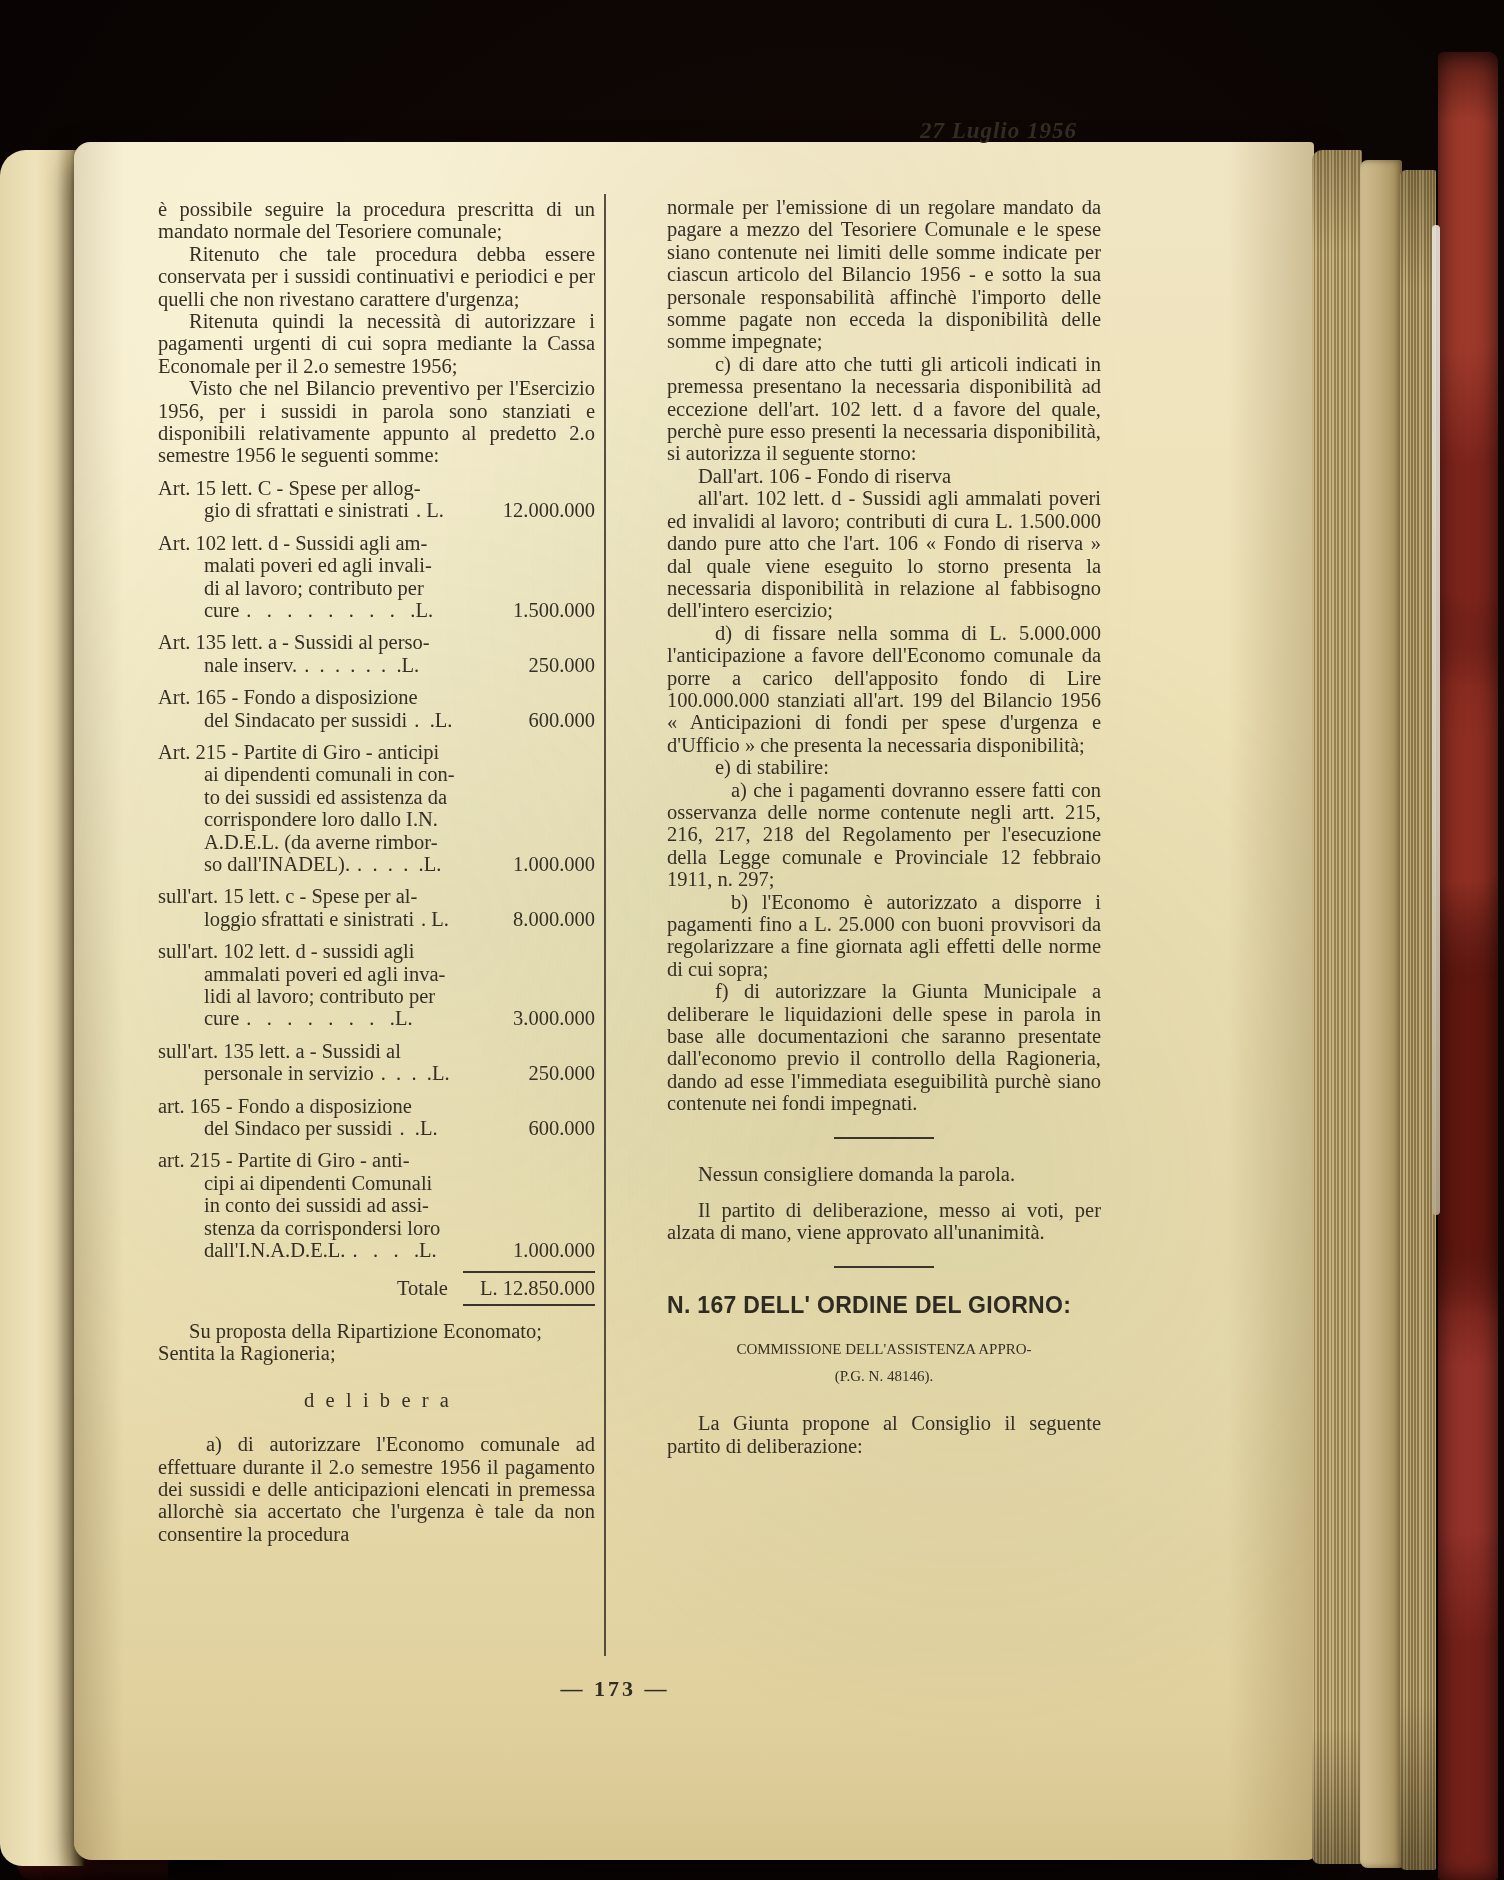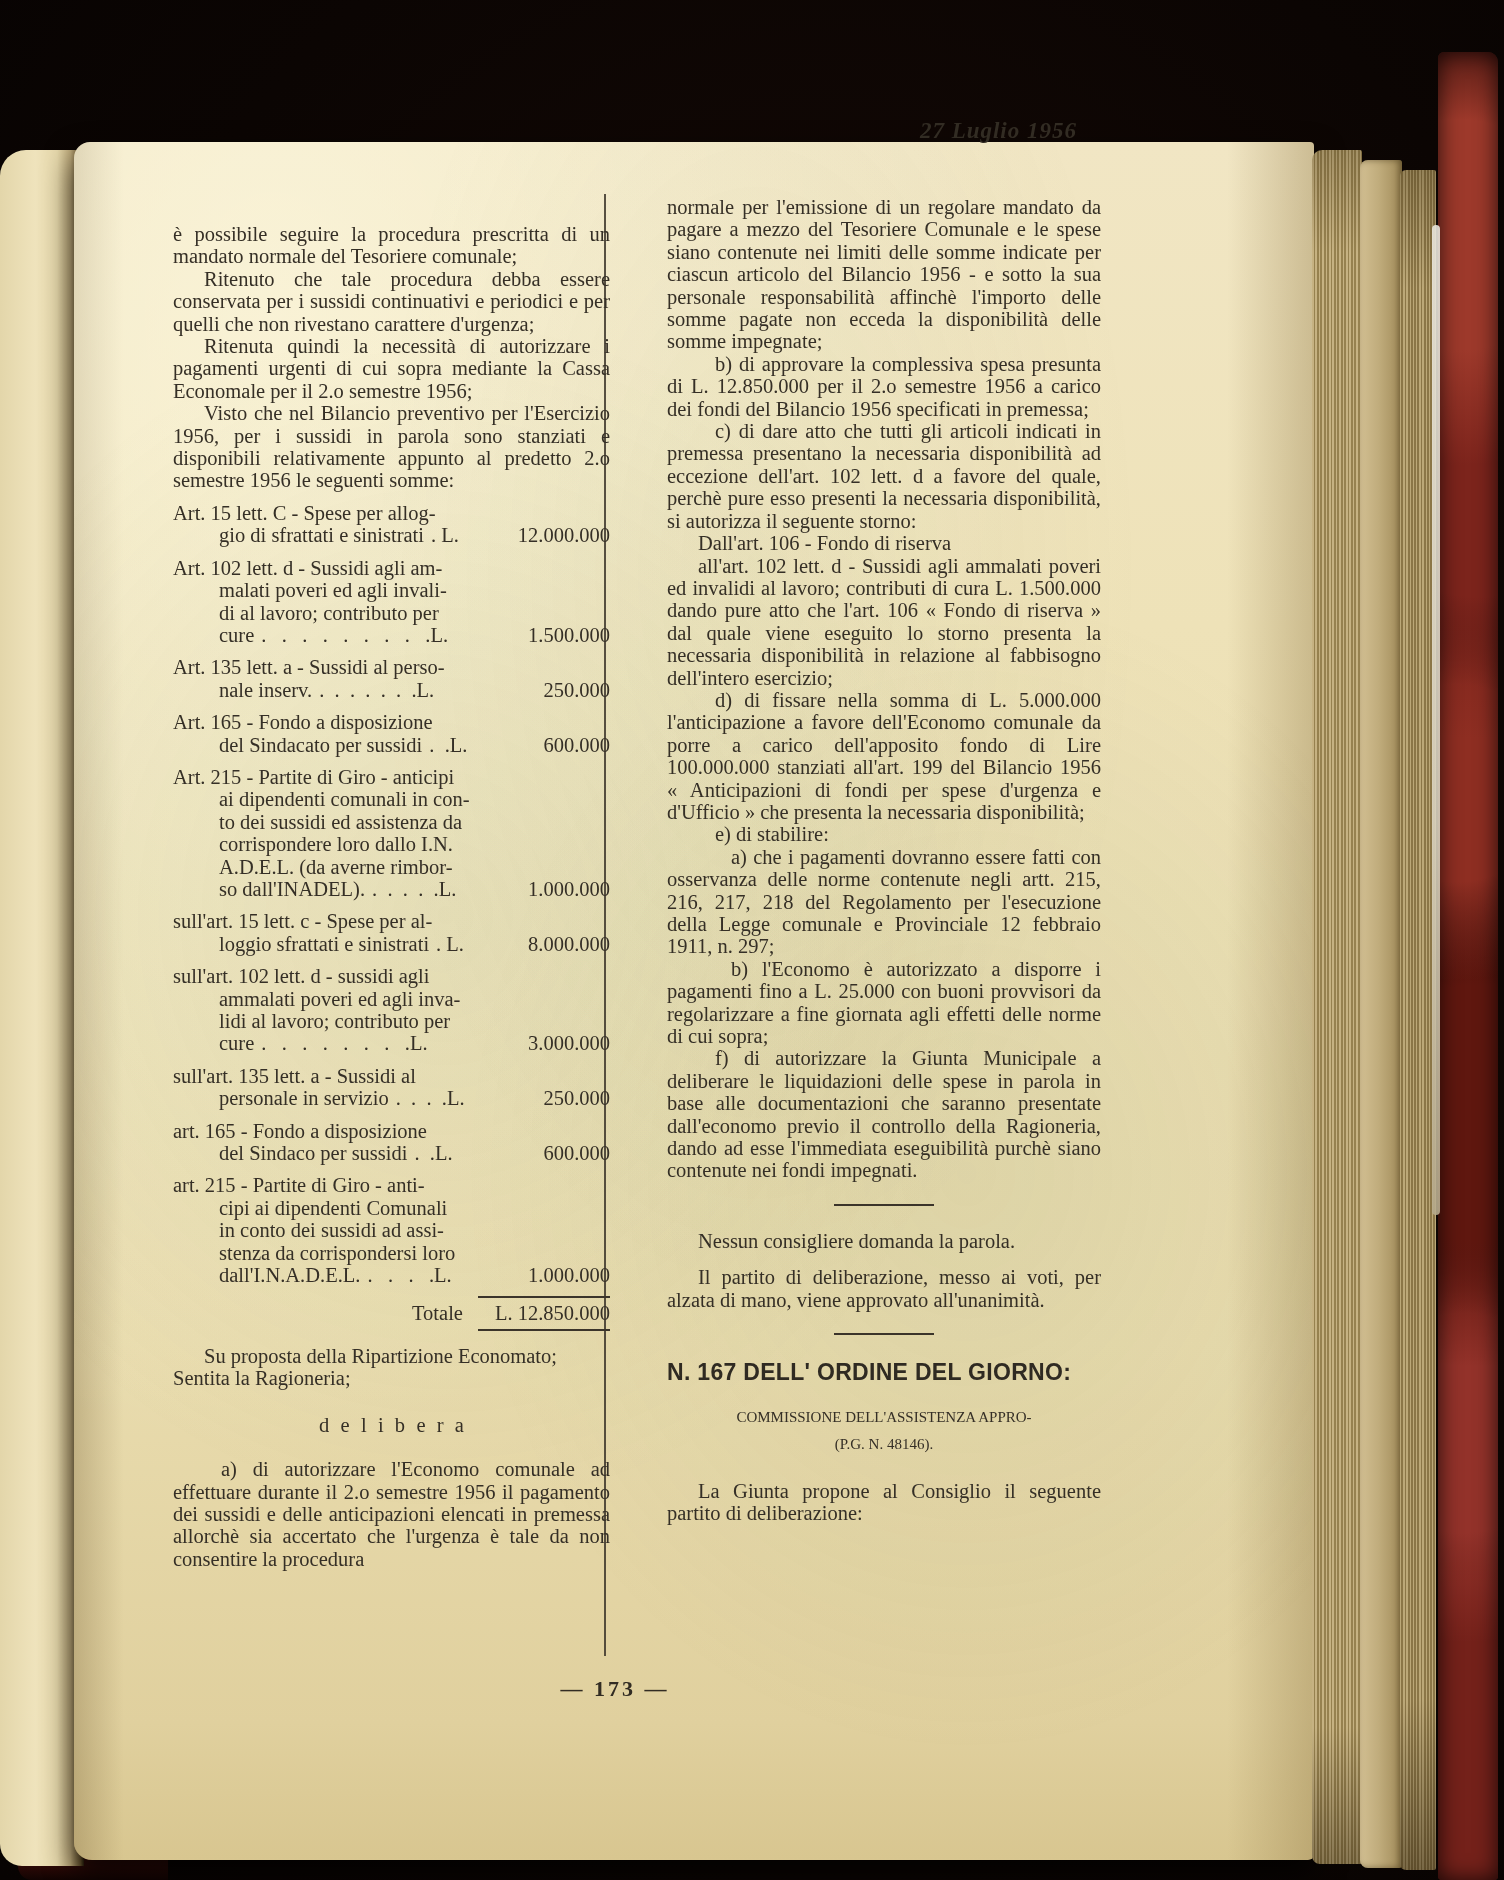--- a/index.html
+++ b/index.html
@@ -77,21 +77,21 @@
     position:absolute;left:1432px;top:225px;width:8px;height:990px;
     background:linear-gradient(180deg,#e9e6dd 0%,#d9d2bf 60%,#b7ab8d 100%);
     border-radius:4px;opacity:.9;
   }
 
   
   .text-block{
     position:absolute;left:157px;top:188px;width:922px;height:1500px;
     color:#352f26;font-size:20.5px;line-height:22.4px;text-align:justify;
   }
-  .col-left{position:absolute;left:16px;top:10px;width:437px;margin-top:25px;}
+  .col-left{position:absolute;left:1px;top:10px;width:437px;}
   .col-right{position:absolute;left:510px;top:8px;width:434px;}
   .column-divider{position:absolute;left:447px;top:6px;width:2px;height:1462px;background:#3c352a;opacity:.85;}
 
   .date-header{
     position:absolute;left:877px;top:118px;width:200px;text-align:right;
     font-style:italic;font-weight:bold;font-size:23px;color:#322c23;letter-spacing:1px;
   }
   .page-number{
     position:absolute;left:500px;top:1646px;width:230px;text-align:center;
     font-size:22px;color:#322c23;letter-spacing:3px;font-weight:bold;margin-top:30px;
@@ -271,21 +271,20 @@
       <p class="ind1 su-proposta">Su proposta della Ripartizione Economato;</p>
       <p>Sentita la Ragioneria;</p>
 
       <p class="delibera-heading">delibera</p>
 
       <p class="ind2 final-para">a) di autorizzare l'Economo comunale ad effettuare durante il 2.o semestre 1956 il pagamento dei sussidi e delle anticipazioni elencati in premessa allorchè sia accertato che l'urgenza è tale da non consentire la procedura</p>
     </div>
 
     <div class="col-right">
       <p>normale per l'emissione di un regolare mandato da pagare a mezzo del Tesoriere Comunale e le spese siano contenute nei limiti delle somme indicate per ciascun articolo del Bilancio 1956 - e sotto la sua personale responsabilità affinchè l'importo delle somme pagate non ecceda la disponibilità delle somme impegnate;</p>
-      <p class="ind2">b) di approvare la complessiva spesa presunta di L. 12.850.000 per il 2.o semestre 1956 a carico dei fondi del Bilancio 1956 specificati in premessa;</p>
       <p class="ind2">c) di dare atto che tutti gli articoli indicati in premessa presentano la necessaria disponibilità ad eccezione dell'art. 102 lett. d a favore del quale, perchè pure esso presenti la necessaria disponibilità, si autorizza il seguente storno:</p>
       <p class="ind1">Dall'art. 106 - Fondo di riserva</p>
       <p class="ind1">all'art. 102 lett. d - Sussidi agli ammalati poveri ed invalidi al lavoro; contributi di cura L. 1.500.000 dando pure atto che l'art. 106 « Fondo di riserva » dal quale viene eseguito lo storno presenta la necessaria disponibilità in relazione al fabbisogno dell'intero esercizio;</p>
       <p class="ind2">d) di fissare nella somma di L. 5.000.000 l'anticipazione a favore dell'Economo comunale da porre a carico dell'apposito fondo di Lire 100.000.000 stanziati all'art. 199 del Bilancio 1956 « Anticipazioni di fondi per spese d'urgenza e d'Ufficio » che presenta la necessaria disponibilità;</p>
       <p class="ind2">e) di stabilire:</p>
       <p class="ind3">a) che i pagamenti dovranno essere fatti con osservanza delle norme contenute negli artt. 215, 216, 217, 218 del Regolamento per l'esecuzione della Legge comunale e Provinciale 12 febbraio 1911, n. 297;</p>
       <p class="ind3">b) l'Economo è autorizzato a disporre i pagamenti fino a L. 25.000 con buoni provvisori da regolarizzare a fine giornata agli effetti delle norme di cui sopra;</p>
       <p class="ind2">f) di autorizzare la Giunta Municipale a deliberare le liquidazioni delle spese in parola in base alle documentazioni che saranno presentate dall'economo previo il controllo della Ragioneria, dando ad esse l'immediata eseguibilità purchè siano contenute nei fondi impegnati.</p>
 
       <div class="sep"></div>

